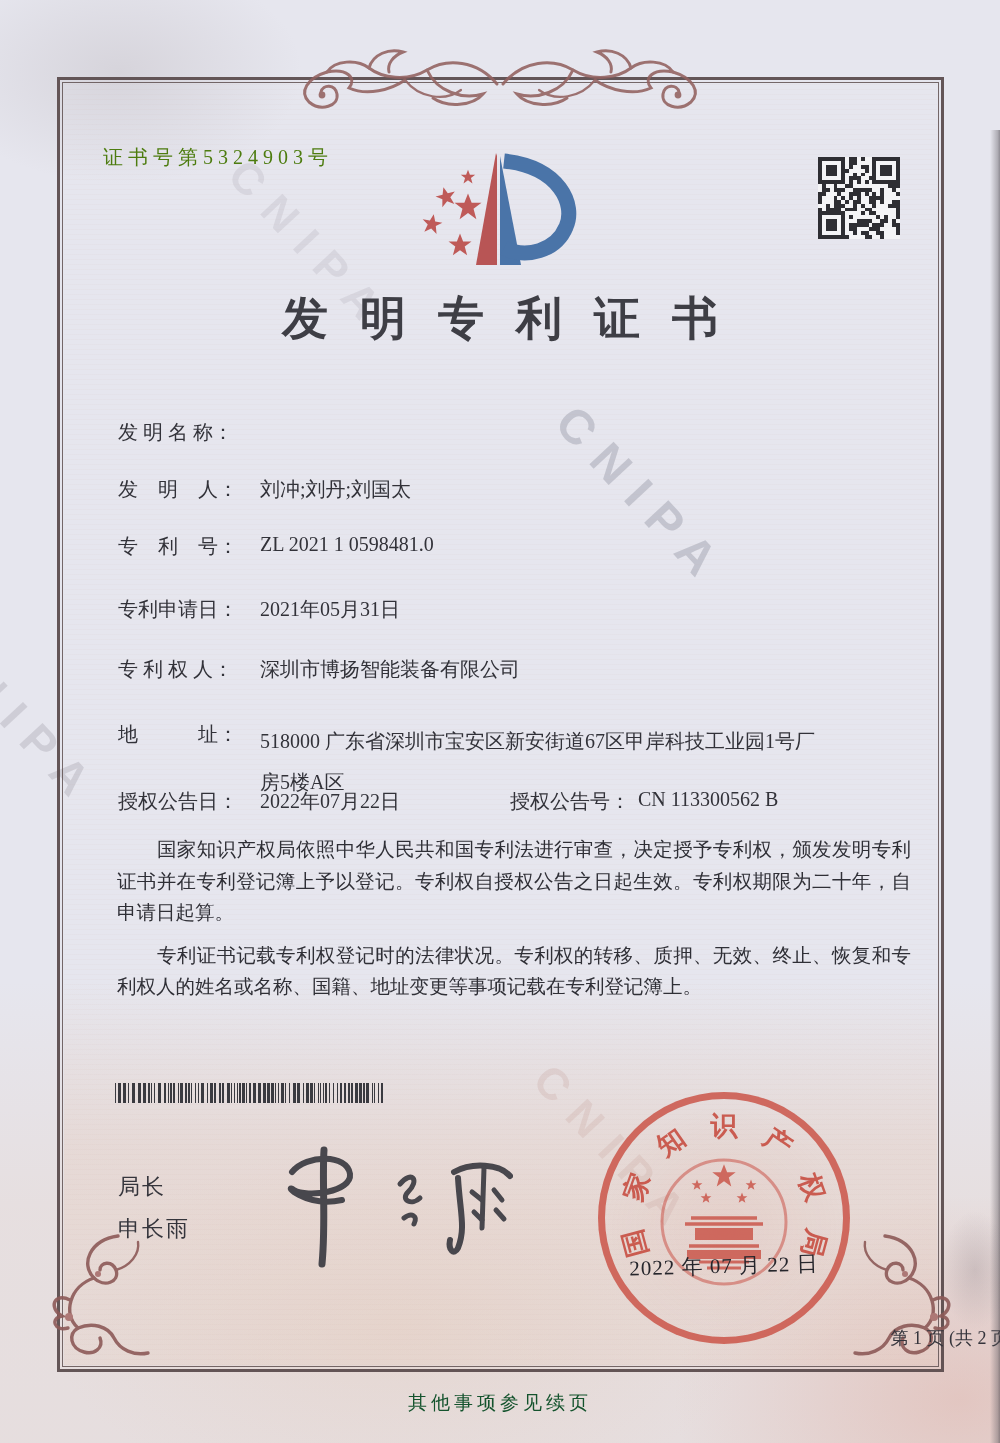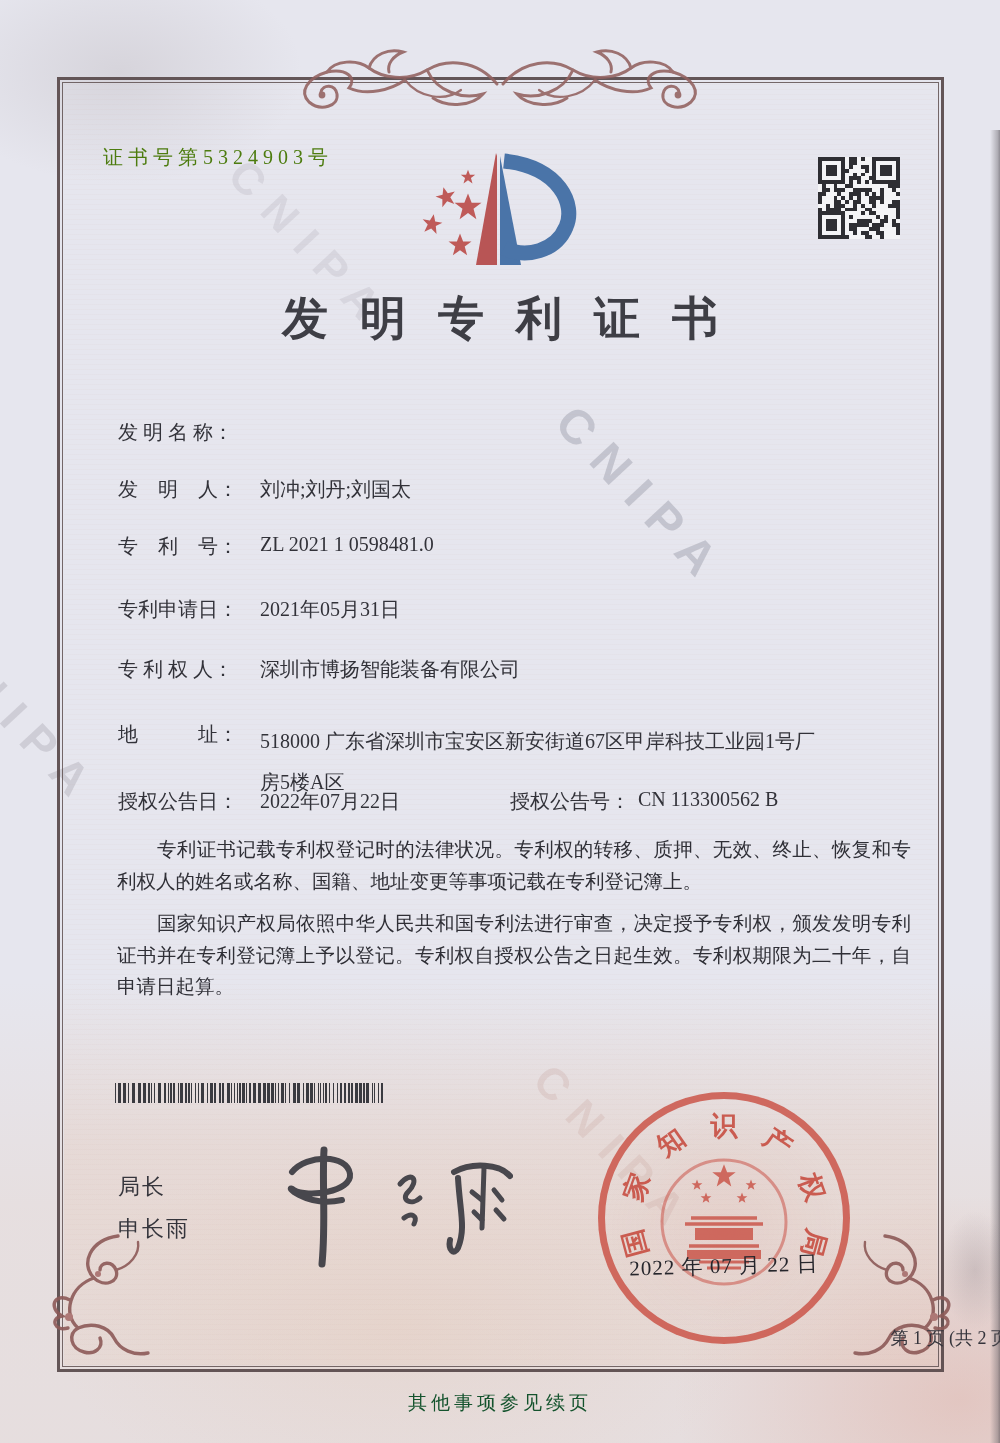--- a/index.html
+++ b/index.html
@@ -628,22 +628,22 @@
 <div class="row r7a">
   <span class="lab">授权公告日：</span>
   <span class="val">2022年07月22日</span>
 </div>
 <div class="row r7b">
   <span class="lab">授权公告号：</span>
   <span class="val mono-num">CN 113300562 B</span>
 </div>
 
 <div class="bodytext">
+  <p>国家知识产权局依照中华人民共和国专利法进行审查，决定授予专利权，颁发发明专利证书并在专利登记簿上予以登记。专利权自授权公告之日起生效。专利权期限为二十年，自申请日起算。</p>
   <p>专利证书记载专利权登记时的法律状况。专利权的转移、质押、无效、终止、恢复和专利权人的姓名或名称、国籍、地址变更等事项记载在专利登记簿上。</p>
-  <p>国家知识产权局依照中华人民共和国专利法进行审查，决定授予专利权，颁发发明专利证书并在专利登记簿上予以登记。专利权自授权公告之日起生效。专利权期限为二十年，自申请日起算。</p>
 </div>
 
 <div class="barcode" id="barcode"><span style="width: 1px; margin-right: 2px;"></span><span style="width: 3px; margin-right: 2px;"></span><span style="width: 3px; margin-right: 2px;"></span><span style="width: 1px; margin-right: 3px;"></span><span style="width: 3px; margin-right: 3px;"></span><span style="width: 3px; margin-right: 2px;"></span><span style="width: 3px; margin-right: 2px;"></span><span style="width: 2px; margin-right: 1px;"></span><span style="width: 1px; margin-right: 2px;"></span><span style="width: 1px; margin-right: 3px;"></span><span style="width: 3px; margin-right: 3px;"></span><span style="width: 2px; margin-right: 2px;"></span><span style="width: 1px; margin-right: 1px;"></span><span style="width: 2px; margin-right: 1px;"></span><span style="width: 2px; margin-right: 3px;"></span><span style="width: 1px; margin-right: 1px;"></span><span style="width: 3px; margin-right: 2px;"></span><span style="width: 2px; margin-right: 1px;"></span><span style="width: 2px; margin-right: 1px;"></span><span style="width: 1px; margin-right: 3px;"></span><span style="width: 1px; margin-right: 2px;"></span><span style="width: 1px; margin-right: 2px;"></span><span style="width: 3px; margin-right: 3px;"></span><span style="width: 1px; margin-right: 2px;"></span><span style="width: 3px; margin-right: 1px;"></span><span style="width: 2px; margin-right: 3px;"></span><span style="width: 2px; margin-right: 1px;"></span><span style="width: 2px; margin-right: 3px;"></span><span style="width: 3px; margin-right: 1px;"></span><span style="width: 1px; margin-right: 2px;"></span><span style="width: 1px; margin-right: 2px;"></span><span style="width: 1px; margin-right: 1px;"></span><span style="width: 2px; margin-right: 1px;"></span><span style="width: 3px; margin-right: 1px;"></span><span style="width: 1px; margin-right: 2px;"></span><span style="width: 2px; margin-right: 2px;"></span><span style="width: 3px; margin-right: 2px;"></span><span style="width: 3px; margin-right: 2px;"></span><span style="width: 3px; margin-right: 1px;"></span><span style="width: 3px; margin-right: 1px;"></span><span style="width: 3px; margin-right: 1px;"></span><span style="width: 1px; margin-right: 2px;"></span><span style="width: 1px; margin-right: 2px;"></span><span style="width: 3px; margin-right: 1px;"></span><span style="width: 1px; margin-right: 3px;"></span><span style="width: 1px; margin-right: 3px;"></span><span style="width: 3px; margin-right: 1px;"></span><span style="width: 3px; margin-right: 3px;"></span><span style="width: 1px; margin-right: 2px;"></span><span style="width: 3px; margin-right: 1px;"></span><span style="width: 3px; margin-right: 1px;"></span><span style="width: 1px; margin-right: 3px;"></span><span style="width: 1px; margin-right: 1px;"></span><span style="width: 1px; margin-right: 2px;"></span><span style="width: 1px; margin-right: 1px;"></span><span style="width: 2px; margin-right: 2px;"></span><span style="width: 1px; margin-right: 3px;"></span><span style="width: 1px; margin-right: 3px;"></span><span style="width: 1px; margin-right: 2px;"></span><span style="width: 2px; margin-right: 2px;"></span><span style="width: 2px; margin-right: 2px;"></span><span style="width: 2px; margin-right: 1px;"></span><span style="width: 2px; margin-right: 2px;"></span><span style="width: 3px; margin-right: 1px;"></span><span style="width: 3px; margin-right: 1px;"></span><span style="width: 2px; margin-right: 1px;"></span><span style="width: 3px; margin-right: 3px;"></span><span style="width: 1px; margin-right: 1px;"></span><span style="width: 1px; margin-right: 3px;"></span><span style="width: 1px; margin-right: 2px;"></span><span style="width: 2px; margin-right: 1px;"></span></div>
 
 <div class="sig-title">局长</div>
 <div class="sig-name">申长雨</div>
 <svg class="sig-script" width="260" height="140" viewBox="0 0 260 140">
   <g fill="none" stroke="#3b3b42" stroke-linecap="round" stroke-linejoin="round" opacity="0.92">
     <path d="M62,18 C60,50 64,90 60,132" stroke-width="7"></path>
     <path d="M30,40 C45,22 85,22 88,42 C90,60 45,66 32,58 C20,50 42,76 80,68" stroke-width="6"></path>

